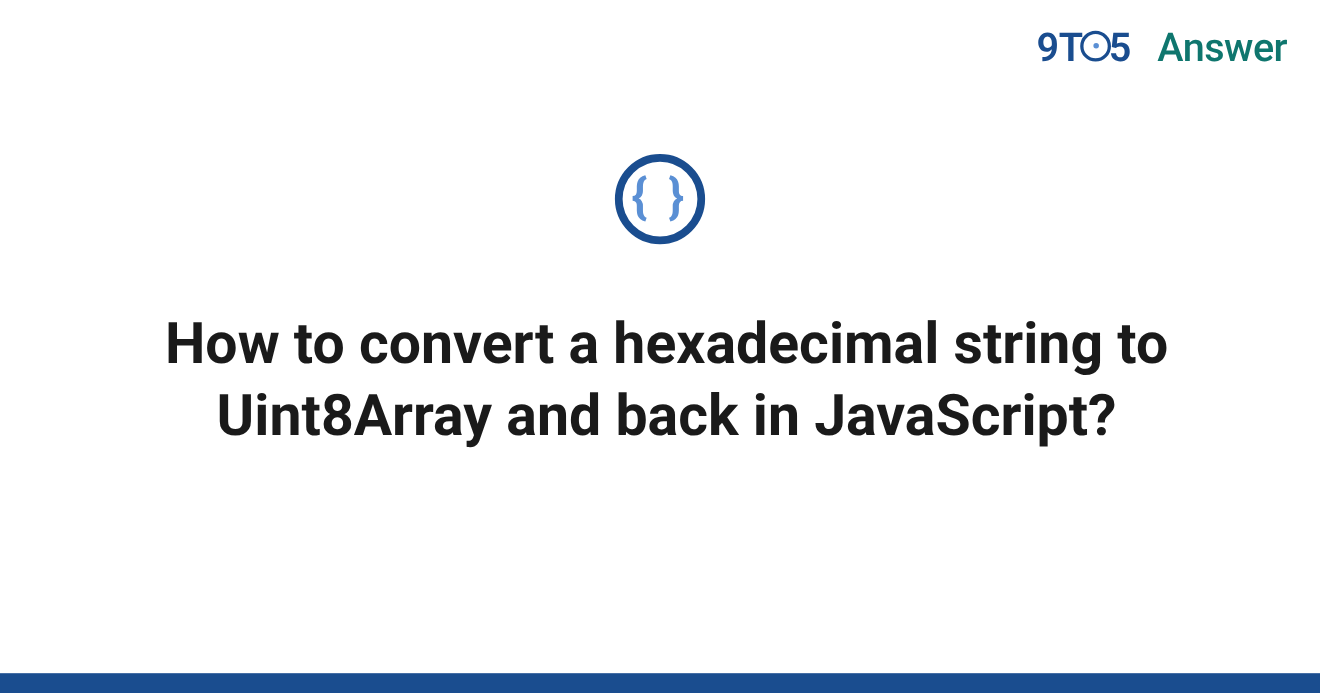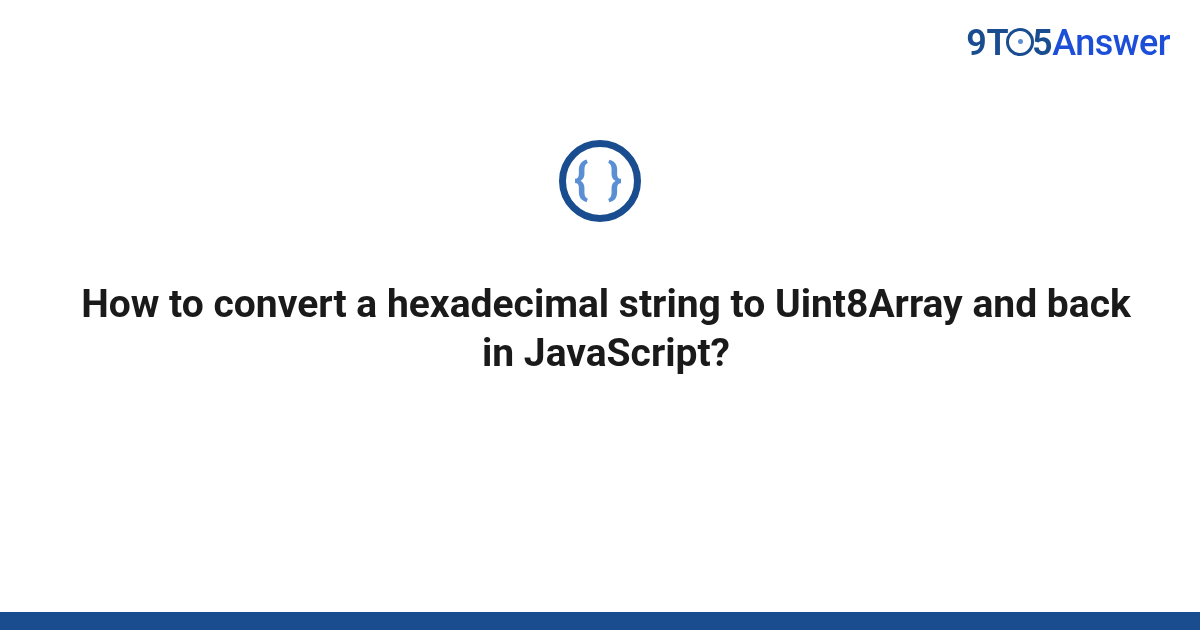--- a/index.html
+++ b/index.html
@@ -29,22 +29,23 @@
     }
     .logo .t {
       color: #1a4d8f;
       font-weight: 600;
     }
     .logo .five {
       color: #1a4d8f;
       font-weight: 600;
     }
     .logo .answer {
-      color: #1d4ed8;
+      color: #0f766e;
       font-weight: 500;
+      margin-left: 24px;
     }
     .logo-o {
       display: inline-block;
       width: 28px;
       height: 28px;
       border: 3px solid #1a4d8f;
       border-radius: 50%;
       vertical-align: middle;
       position: relative;
       top: -3px;
@@ -81,21 +82,21 @@
       line-height: 1;
       position: relative;
       top: -2px;
     }
     .title {
       position: absolute;
       top: 280px;
       left: 12px;
       right: 0;
       text-align: center;
-      font-size: 39px;
+      font-size: 52px;
       font-weight: 700;
       color: #1a1a1a;
       line-height: 1.25;
       padding: 0 52px;
     }
     .bottom-bar {
       position: absolute;
       bottom: 0;
       left: 0;
       right: 0;

